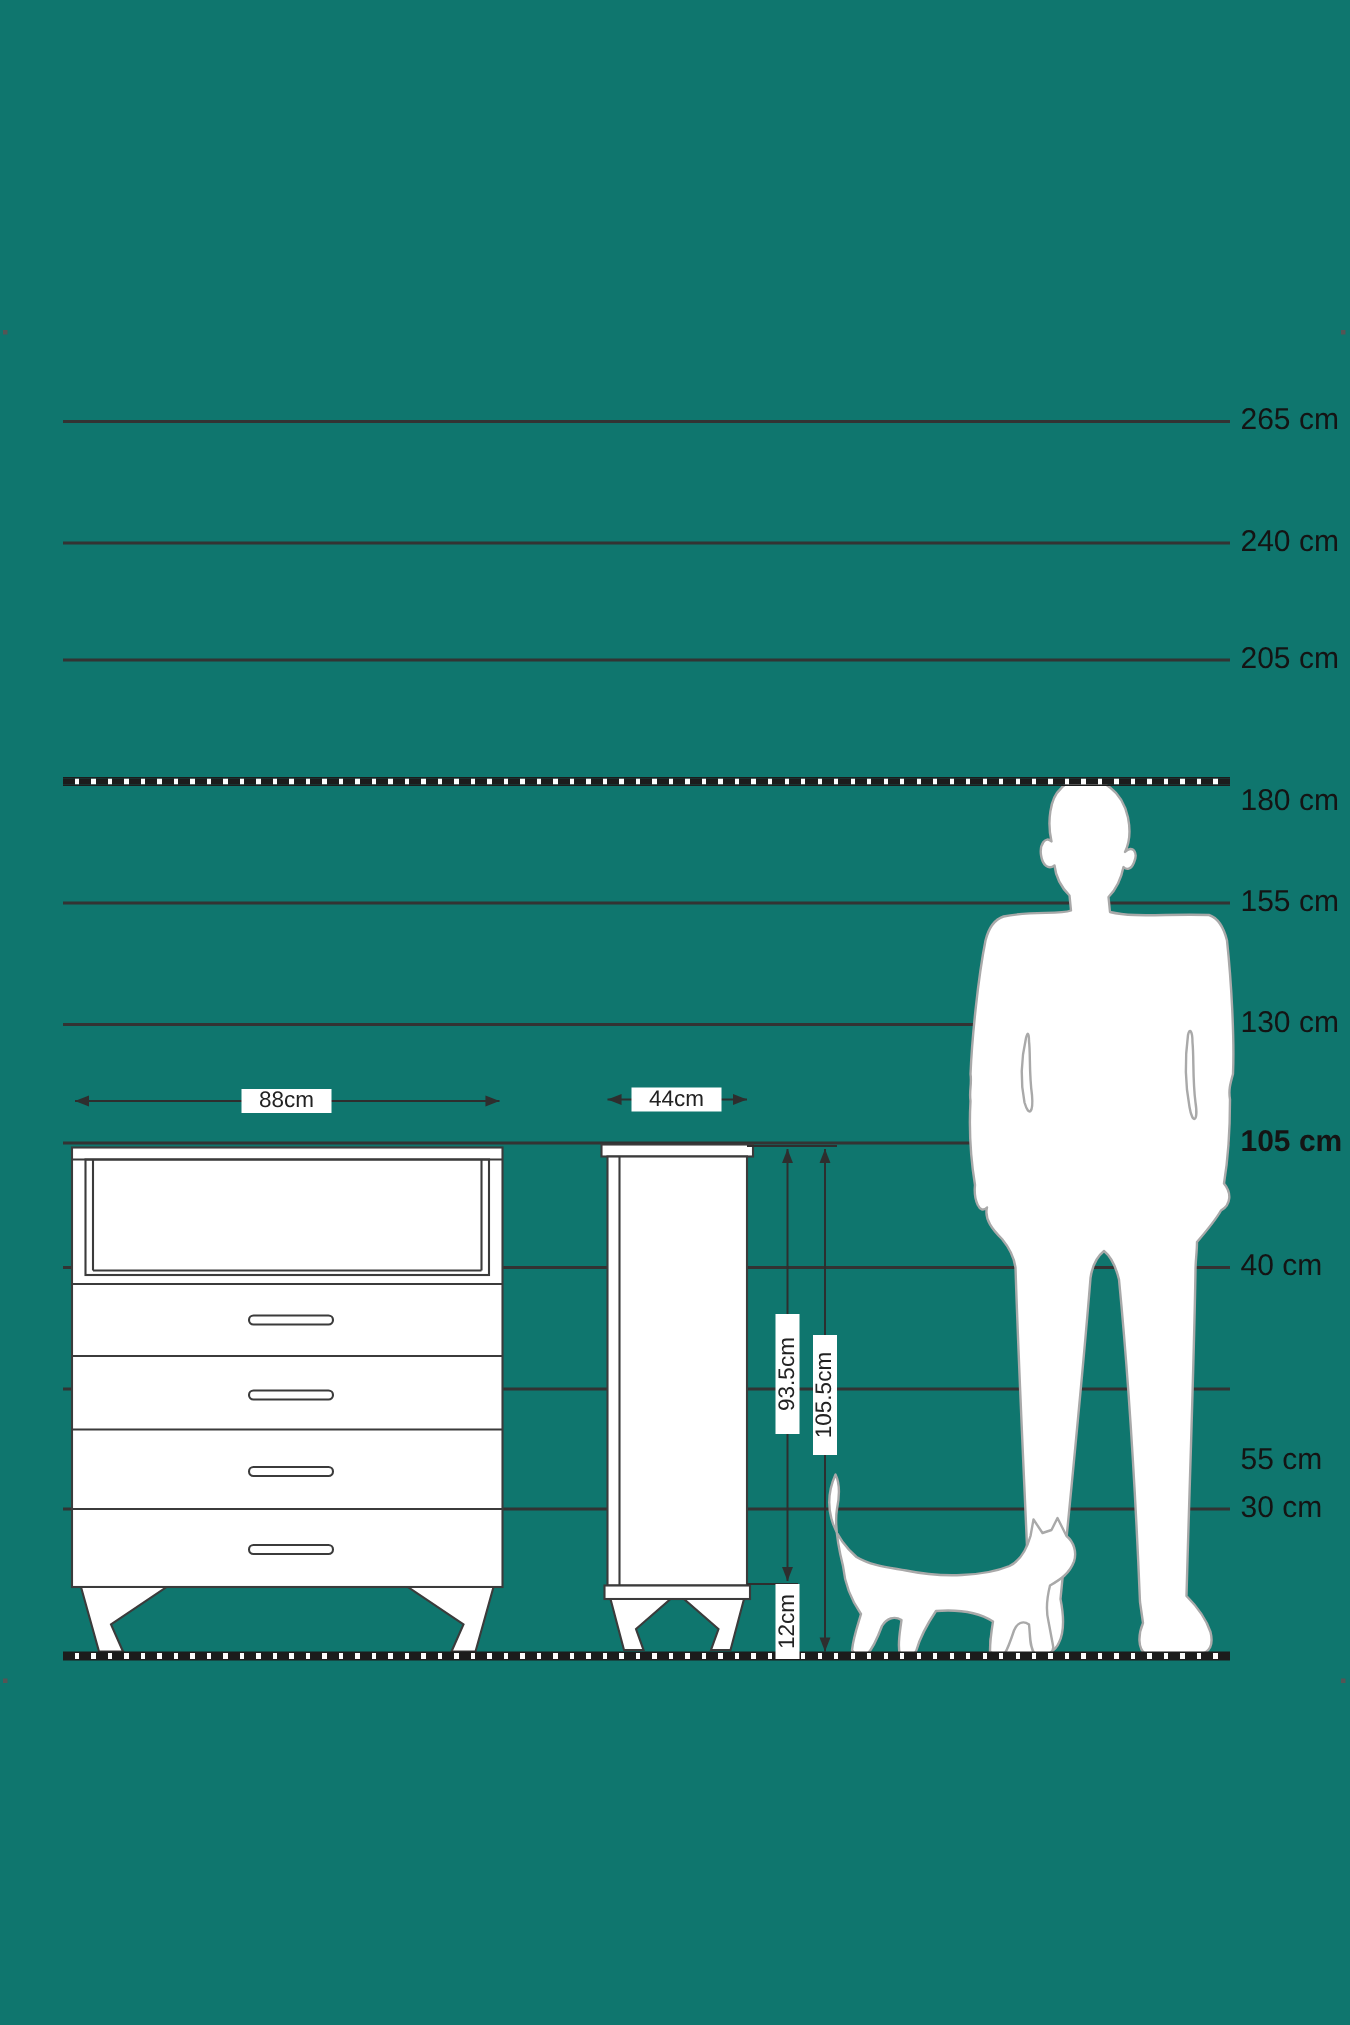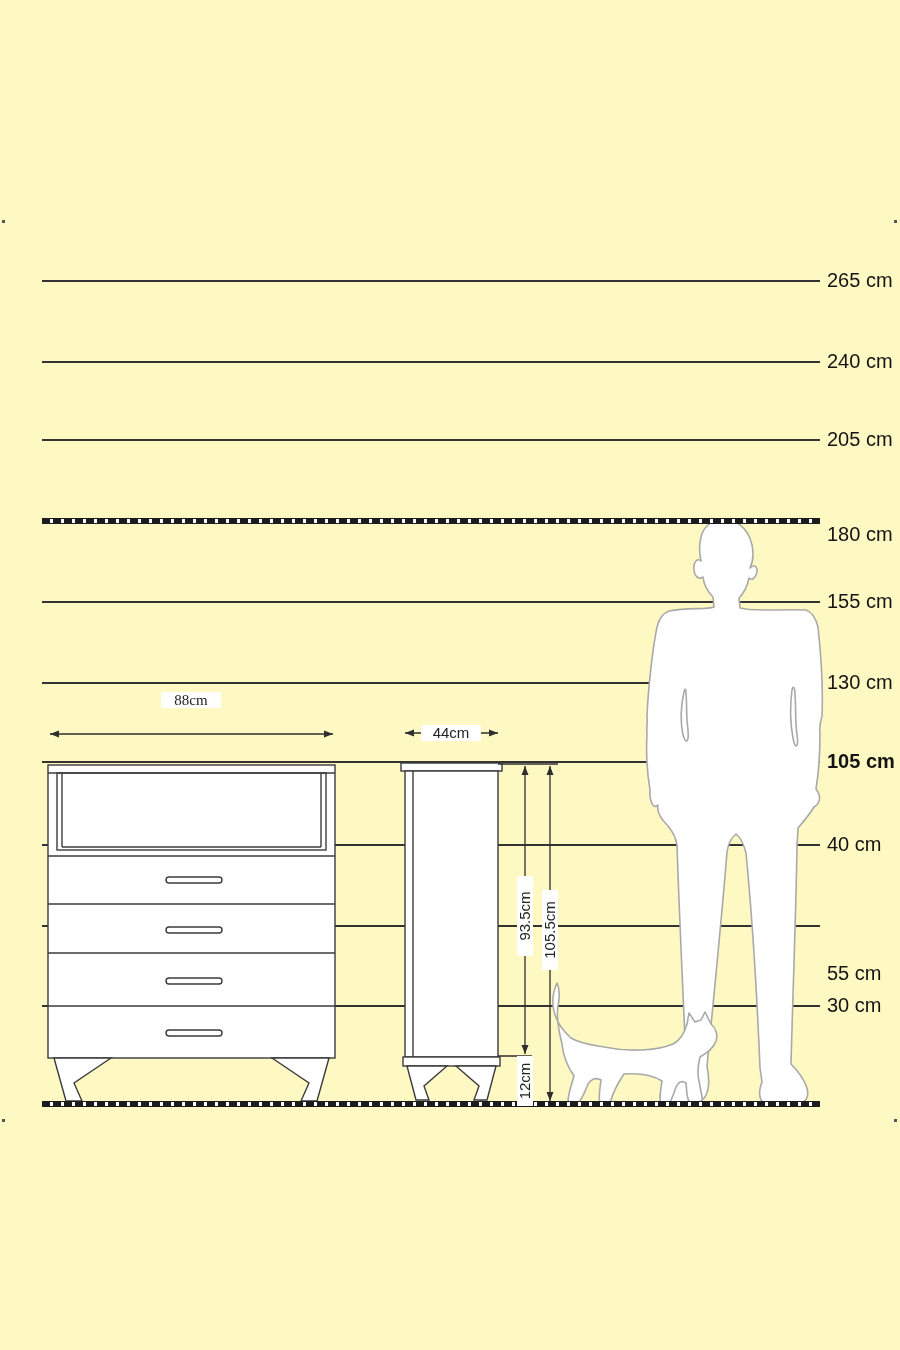--- a/index.html
+++ b/index.html
@@ -1,16 +1,16 @@
 <!DOCTYPE html>
 <html><head>
 <meta charset="utf-8">
 <style>
   html,body{margin:0;padding:0;background:#fff;}
-  .canvas{position:relative;width:900px;height:1350px;background:#fef9c3;overflow:hidden;
+  .canvas{position:relative;width:900px;height:1350px;background:#0f766e;overflow:hidden;
           font-family:"Liberation Sans", sans-serif;color:#111;}
   .layer{position:absolute;left:0;top:0;width:900px;height:1350px;}
   .lines-layer{z-index:1;}
   .art{z-index:2;position:absolute;left:0;top:0;}
   .bands-layer{z-index:3;}
   .labels-layer{z-index:4;}
   .scale-line{position:absolute;left:42px;width:778px;height:2px;background:#333;}
   .hatch-band{position:absolute;left:42px;width:778px;height:6px;
               background:repeating-linear-gradient(90deg,#1c1c1c 0 8px,#fdfdfd 8px 11px);
               border-top:1.5px solid #1c1c1c;border-bottom:1.5px solid #1c1c1c;box-sizing:border-box;}
@@ -152,20 +152,20 @@
     <div class="scale-label" style="top:351px;">240 cm</div>
     <div class="scale-label" style="top:429px;">205 cm</div>
     <div class="scale-label" style="top:511px;margin-top:13px;">180 cm</div>
     <div class="scale-label" style="top:591px;">155 cm</div>
     <div class="scale-label" style="top:672px;">130 cm</div>
     <div class="scale-label" style="top:751px;font-weight:bold;">105 cm</div>
     <div class="scale-label" style="top:834px;">40 cm</div>
     <div class="scale-label" style="top:915px;margin-top:48px;">55 cm</div>
     <div class="scale-label" style="top:995px;">30 cm</div>
 
-    <div class="dim-label" style="left:161px;top:692px;width:60px;font-family:Liberation Serif, serif;">88cm</div>
+    <div class="dim-label" style="left:161px;top:726px;width:60px;">88cm</div>
     <div class="dim-label" style="left:421px;top:725px;width:60px;">44cm</div>
     <div class="dim-label vert" style="left:485px;top:908px;width:80px;">93.5cm</div>
     <div class="dim-label vert" style="left:510px;top:922px;width:80px;">105.5cm</div>
     <div class="dim-label vert" style="left:500px;top:1073px;width:50px;">12cm</div>
   </div>
 
 </div>
 
 </body></html>

